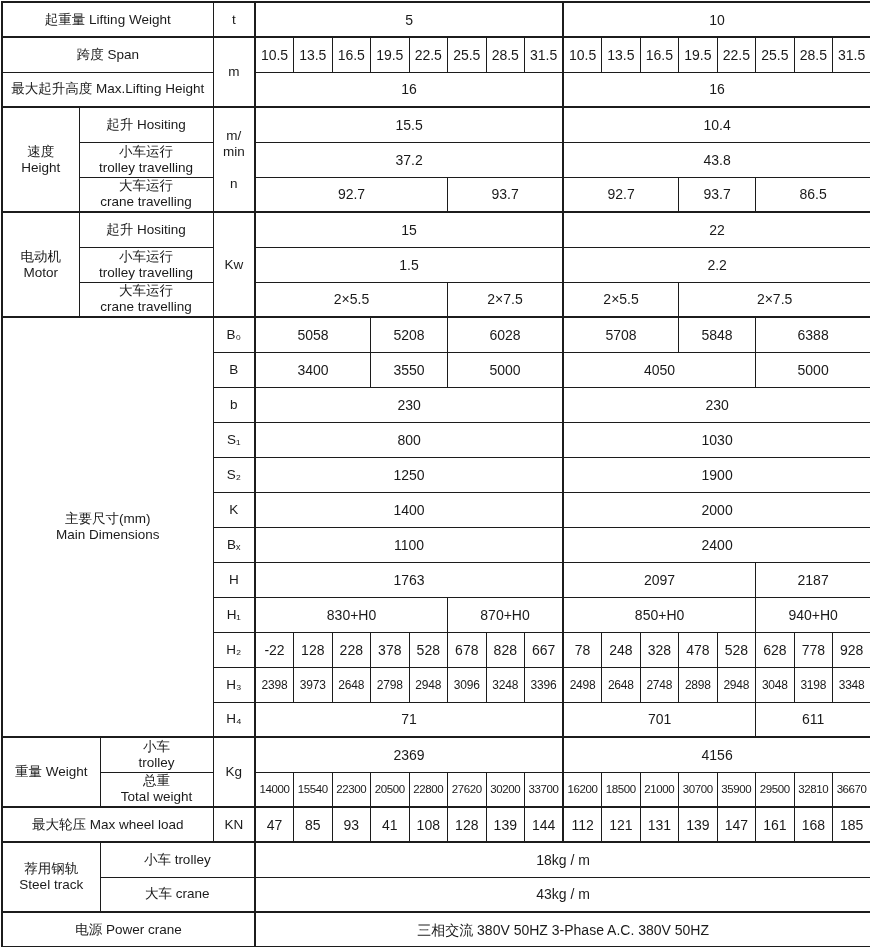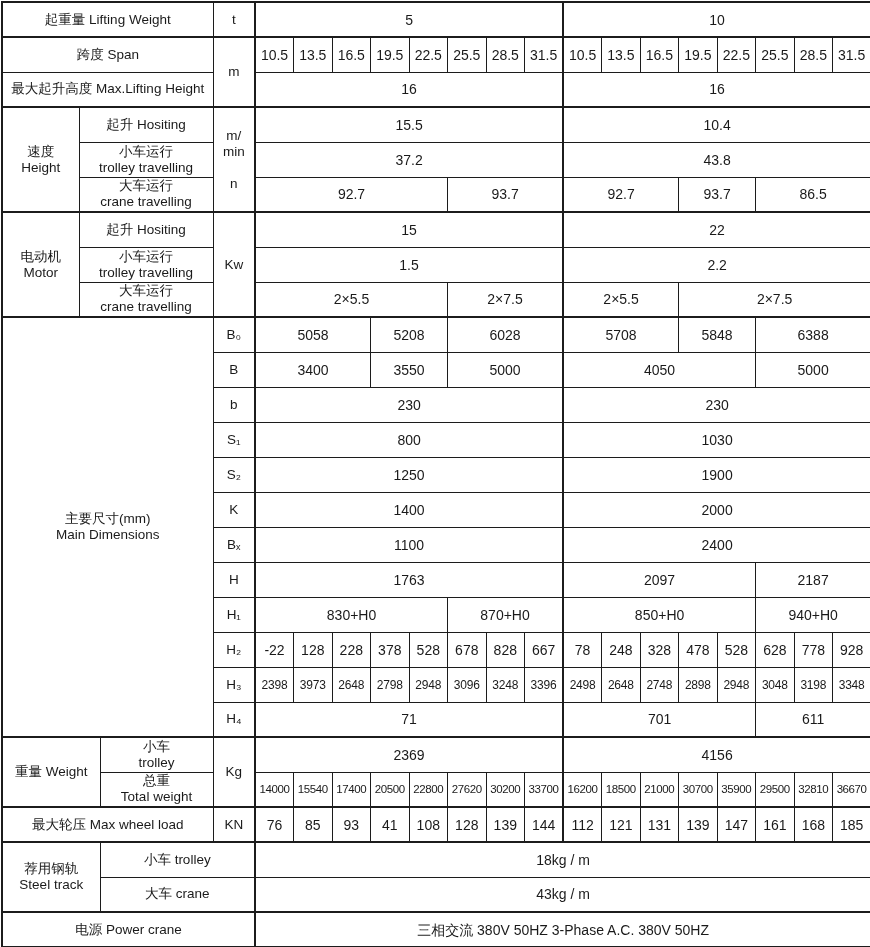--- a/index.html
+++ b/index.html
@@ -240,39 +240,39 @@
 trolley</td>
           <td rowspan="2" class="unit">Kg</td>
           <td colspan="8" class="bl">2369</td>
           <td colspan="8" class="bl">4156</td>
         </tr>
         <tr>
           <td class="lab">总重
 Total weight</td>
           <td class="sm bl">14000</td>
           <td class="sm">15540</td>
-          <td class="sm">17400</td>
+          <td class="sm">22300</td>
           <td class="sm">20500</td>
           <td class="sm">22800</td>
           <td class="sm">27620</td>
           <td class="sm">30200</td>
           <td class="sm">33700</td>
           <td class="sm bl">16200</td>
           <td class="sm">18500</td>
           <td class="sm">21000</td>
           <td class="sm">30700</td>
           <td class="sm">35900</td>
           <td class="sm">29500</td>
           <td class="sm">32810</td>
           <td class="sm">36670</td>
         </tr>
         <tr class="sec">
           <td colspan="3" class="lab">最大轮压 Max wheel load</td>
           <td class="unit">KN</td>
-          <td class="bl">76</td>
+          <td class="bl">47</td>
           <td>85</td>
           <td>93</td>
           <td>41</td>
           <td>108</td>
           <td>128</td>
           <td>139</td>
           <td>144</td>
           <td class="bl">112</td>
           <td>121</td>
           <td>131</td>

